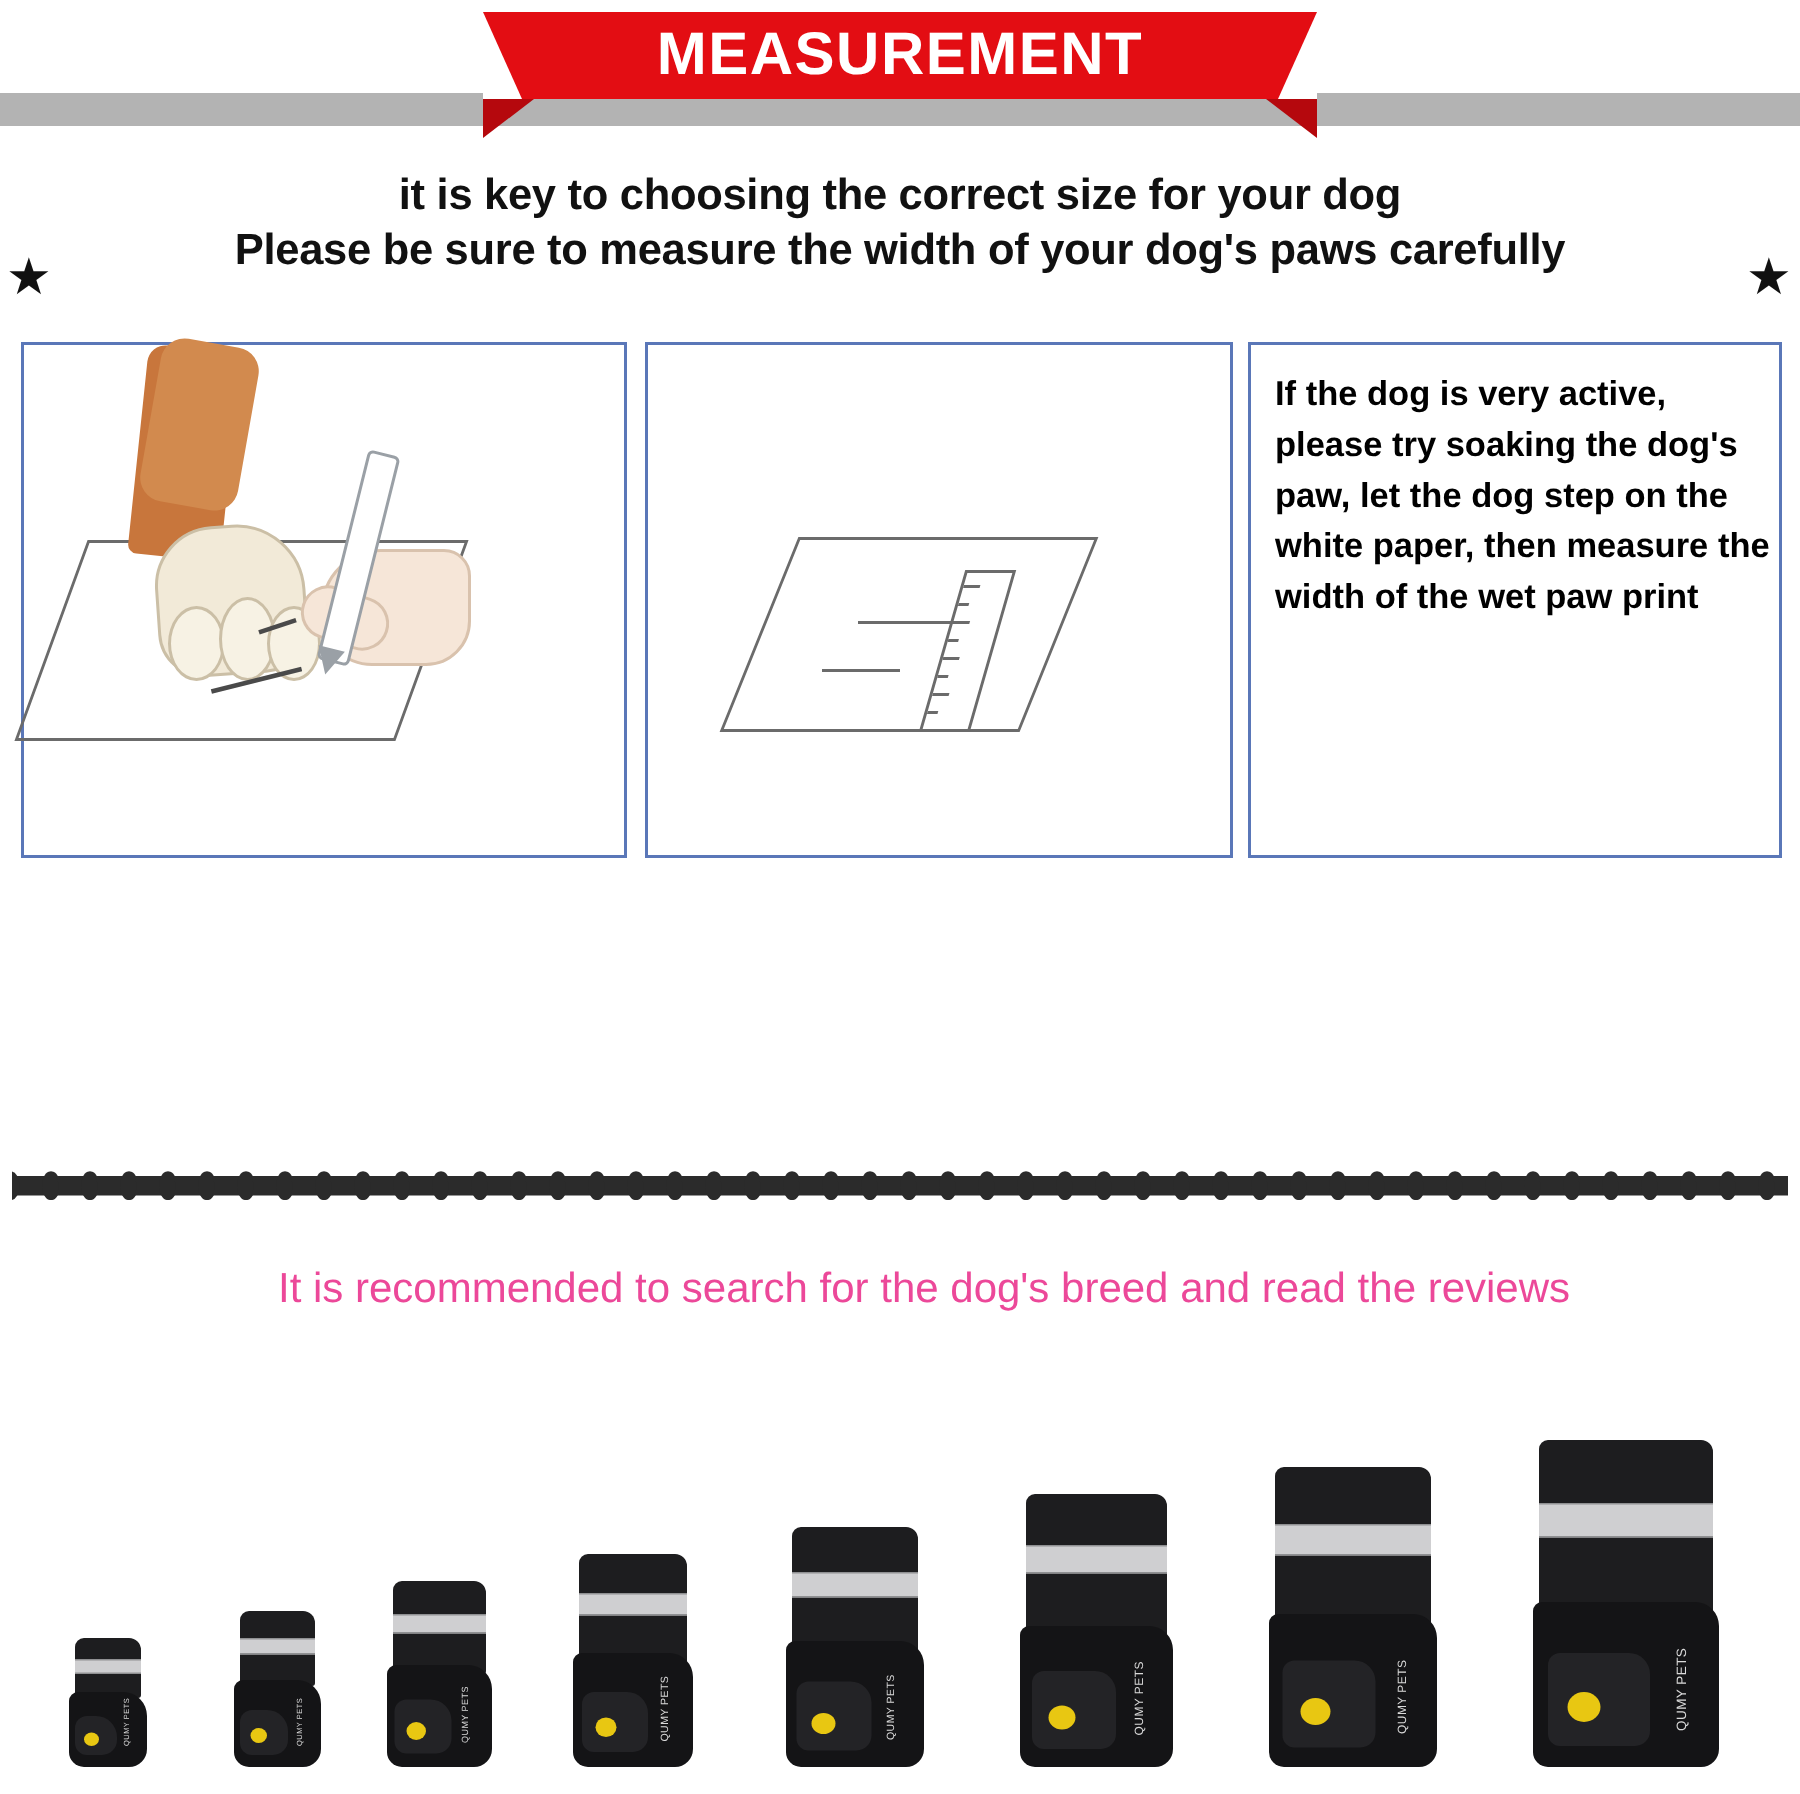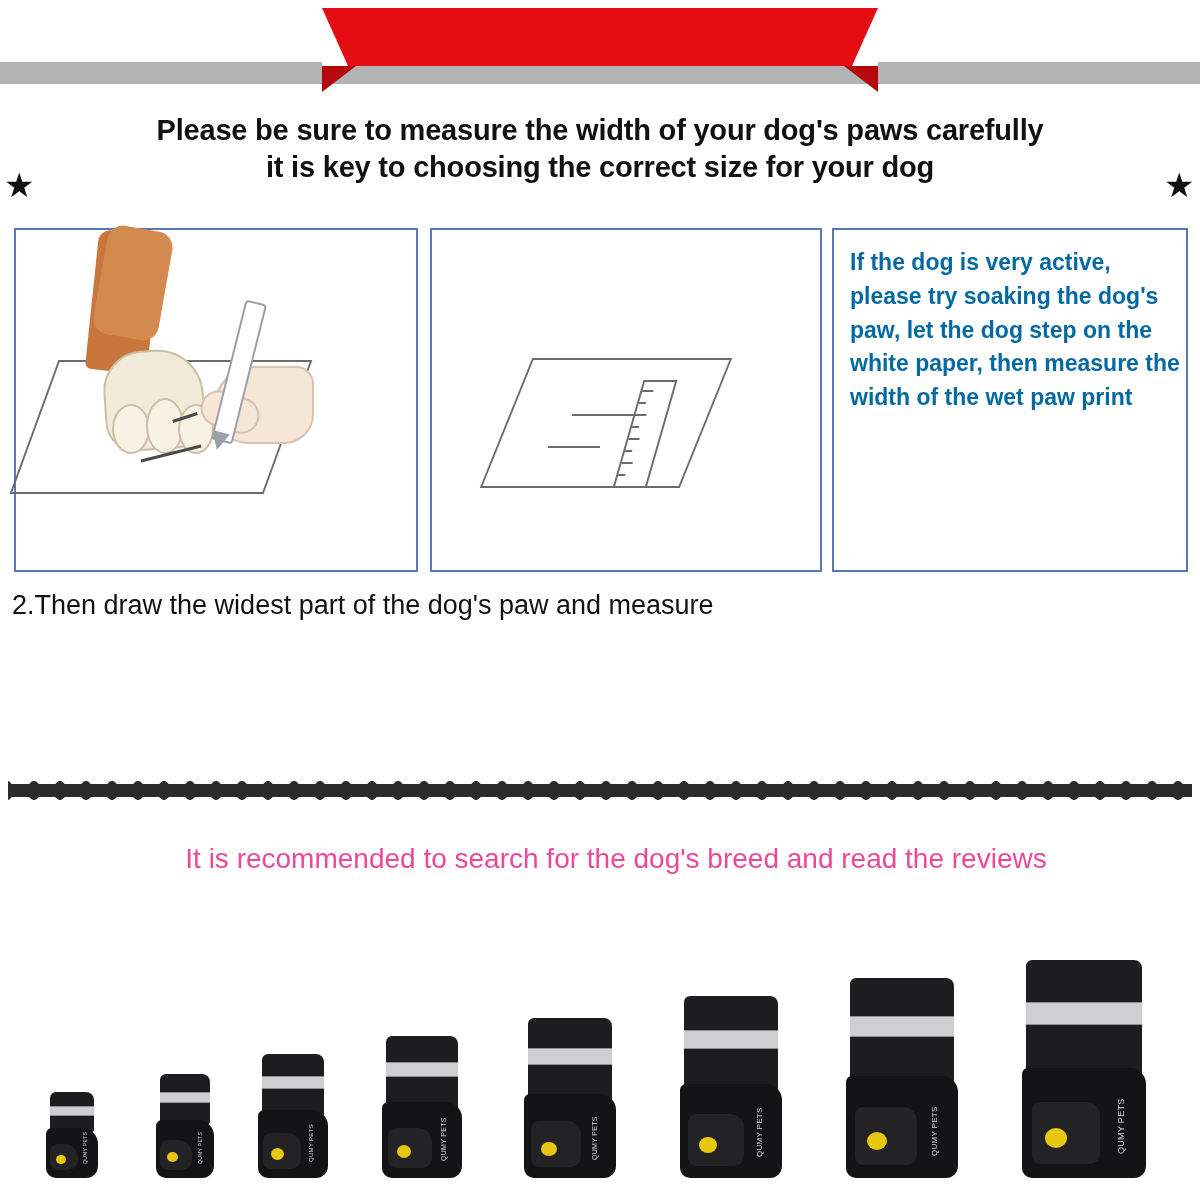--- a/index.html
+++ b/index.html
@@ -123,21 +123,21 @@
   .panel-2 { top: 228px; left: 430px; width: 392px; height: 344px; }
   .panel-3 { top: 228px; left: 832px; width: 356px; height: 344px; }
 
   .panel-3-text {
     position: absolute;
     top: 246px;
     left: 850px;
     width: 330px;
     font-size: 23px;
     font-weight: bold;
-    color: #0369a1;
+    color: #000000;
     line-height: 1.47;
   }
 
   
   .paper1 {
     position: absolute;
     top: 360px;
     left: 34px;
     width: 250px;
     height: 130px;
@@ -383,25 +383,26 @@
 </head>
 <body>
 
 <div class="banner-wrap">
   <div class="banner-grey-bar"></div>
   <div class="banner-tail-left"></div>
   <div class="banner-tail-right"></div>
   <div class="banner-ribbon"></div>
   <div class="banner-notch-left"></div>
   <div class="banner-notch-right"></div>
+  <div class="banner-title">MEASUREMENT</div>
 </div>
 
 <div class="headline">
+  <div>it is key to choosing the correct size for your dog</div>
   <div>Please be sure to measure the width of your dog's paws carefully</div>
-  <div>it is key to choosing the correct size for your dog</div>
 </div>
 <div class="star star-left">★</div>
 <div class="star star-right">★</div>
 
 <div class="panel panel-1"></div>
 <div class="panel panel-2"></div>
 <div class="panel panel-3"></div>
 
 <div class="paper1"></div>
 <div class="leg"></div>
@@ -427,21 +428,20 @@
   <div class="ruler-tick" style="top:68px;left:0;width:7px;"></div>
   <div class="ruler-tick" style="top:80px;left:0;"></div>
   <div class="ruler-tick" style="top:92px;left:0;width:7px;"></div>
 </div>
 <div class="mline mline1"></div>
 <div class="mline mline2"></div>
 
 <div class="panel-3-text">If the dog is very active, please try soaking the dog's paw, let the dog step on the white paper, then measure the width of the wet paw print</div>
 
 <div class="instructions">
-  <div>2.Then draw the widest part of the dog's paw and measure</div>
 </div>
 
 <div class="bone-divider">
   <div class="bone"></div>
   <div class="bone"></div>
   <div class="bone"></div>
   <div class="bone"></div>
   <div class="bone"></div>
   <div class="bone"></div>
   <div class="bone"></div>

